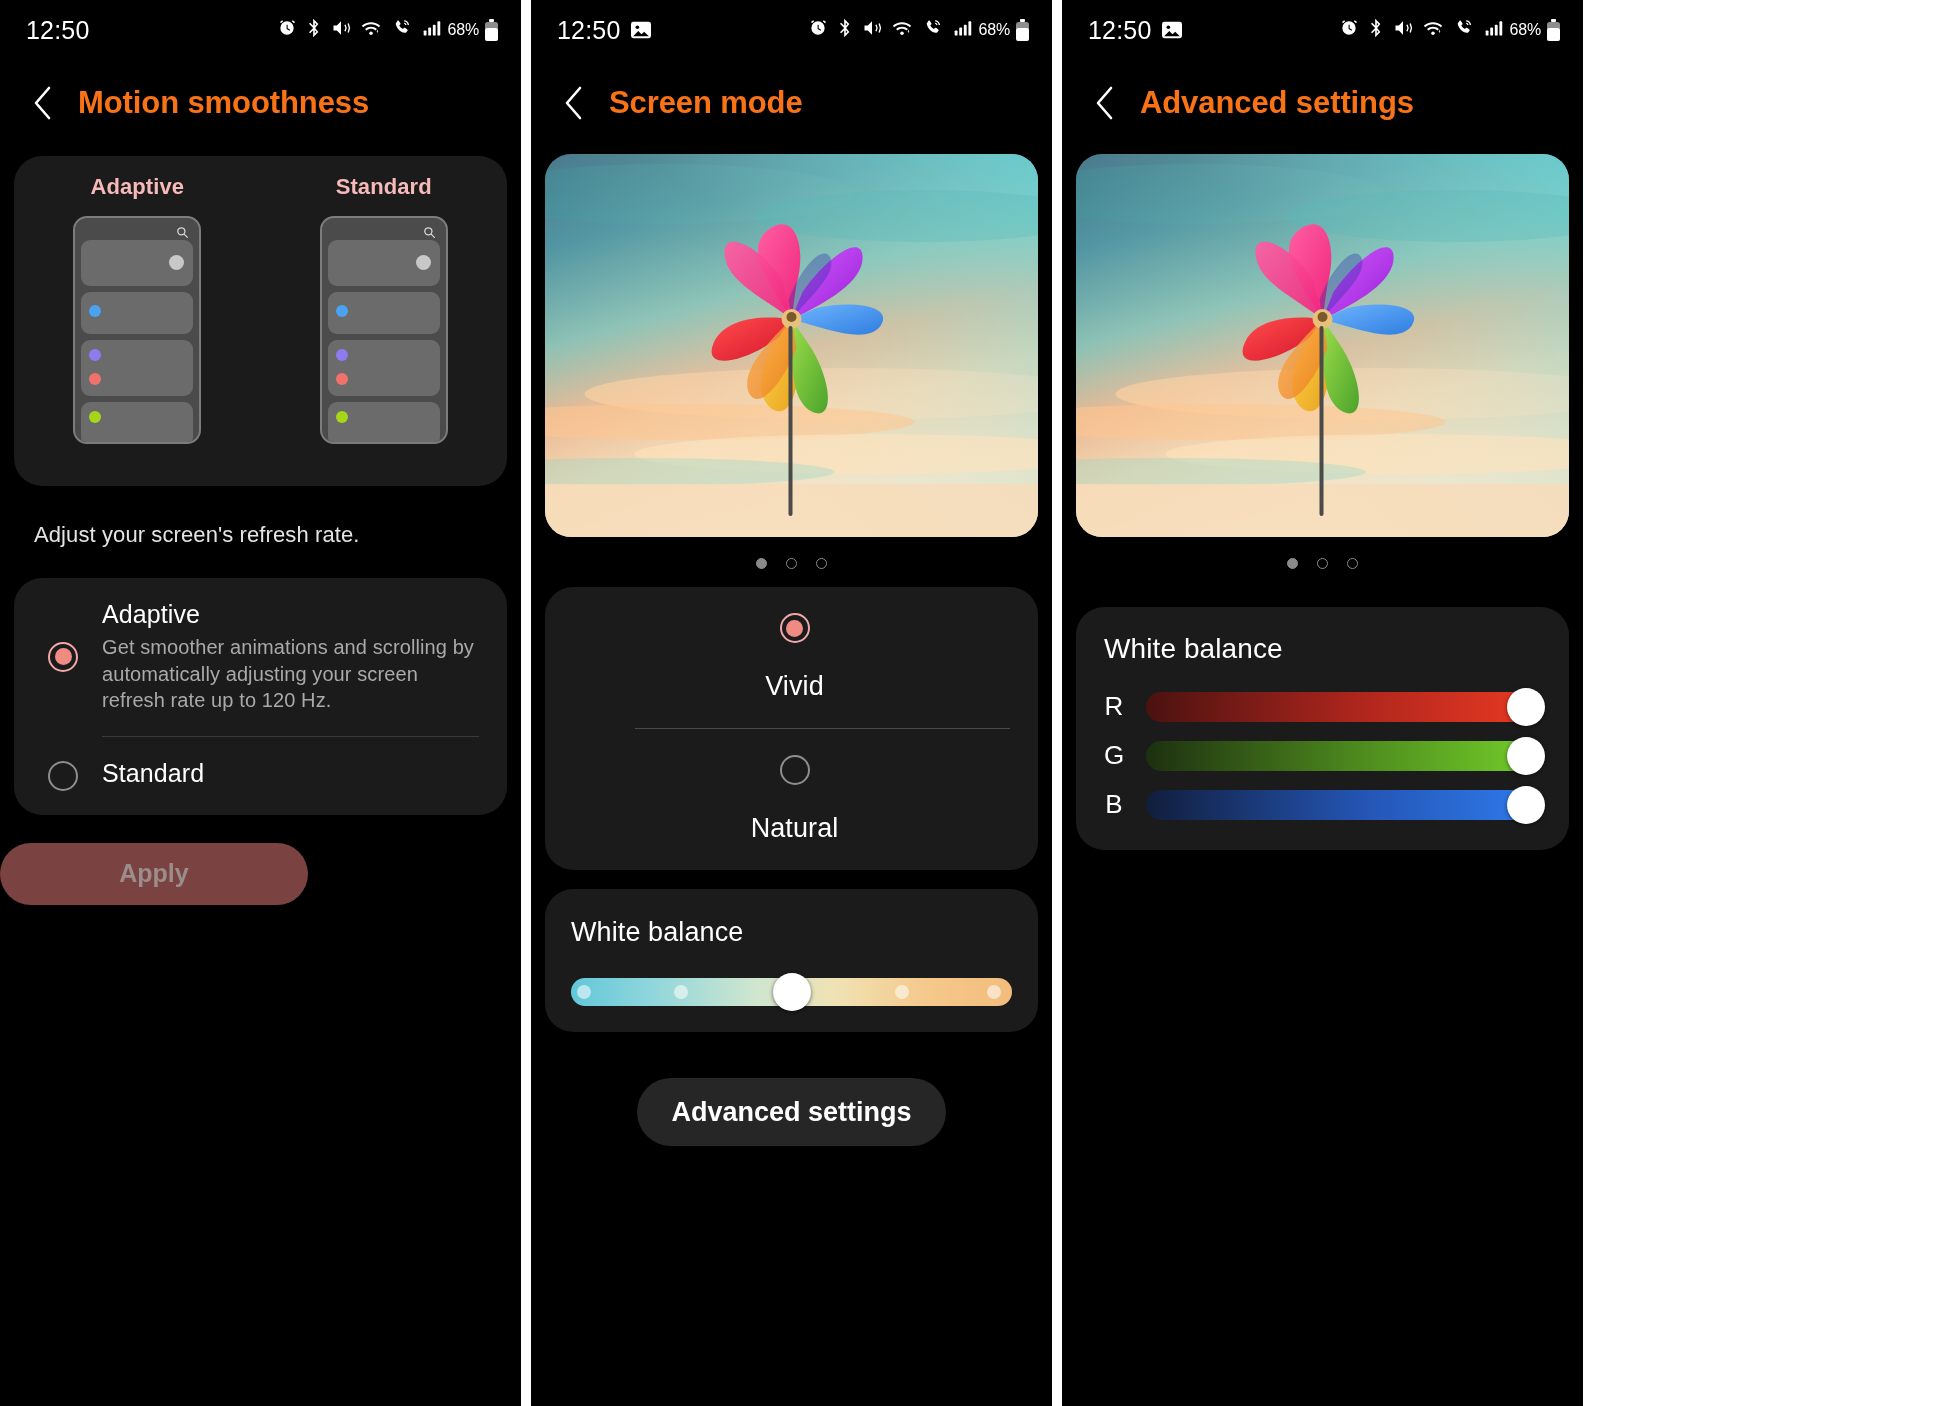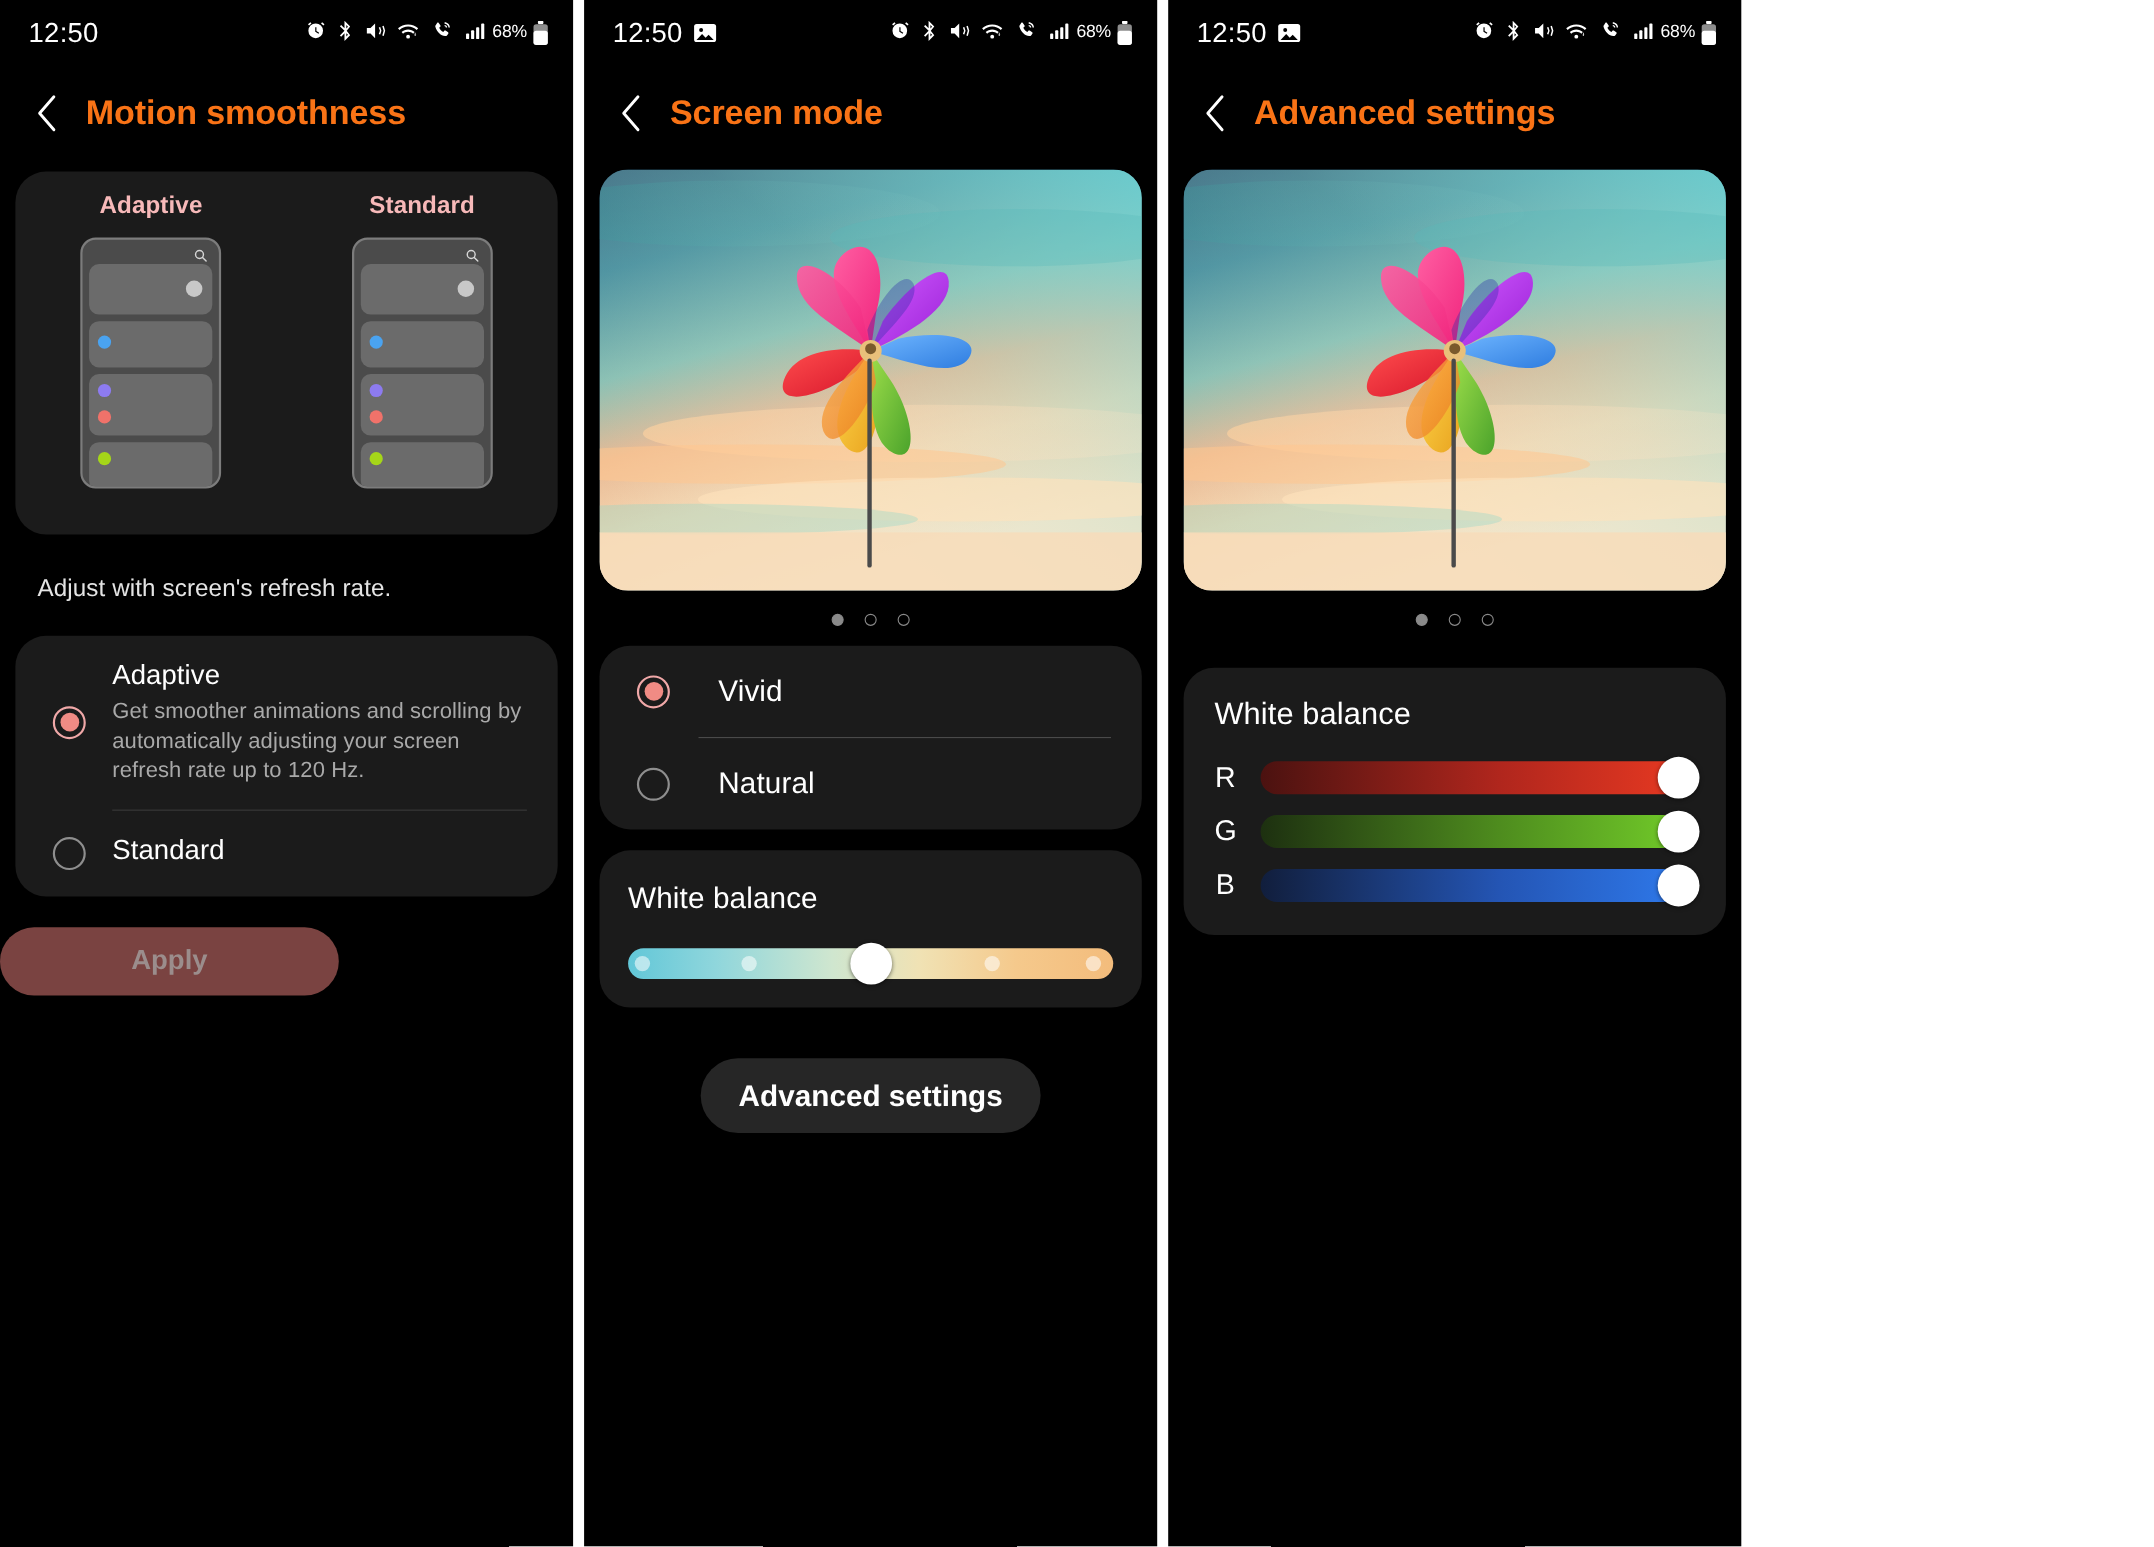--- a/index.html
+++ b/index.html
@@ -248,22 +248,23 @@
   .mode-card {
     margin: 0 14px;
     background: #1b1b1b;
     border-radius: 28px;
     overflow: hidden;
   }
   .mode-row {
     display: flex;
     align-items: center;
     padding: 26px 28px 26px 34px;
-    gap: 44px;
+    gap: 28px;
     cursor: pointer;
+    flex-direction: column;
   }
   .mode-label {
     color: #ffffff;
     font-size: 27px;
     letter-spacing: .1px;
   }
   .mode-divider {
     height: 1px;
     background: #4a4a4a;
     margin-left: 90px;
@@ -501,21 +502,21 @@
               <span class="dot red"></span>
             </div>
           <div class="row-chip last">
               <span class="dot green"></span>
               <span class="dot pink"></span>
             </div>
         </div>
       </div>
     </div>
 
-    <div class="hint-text">Adjust with screen's refresh rate.</div>
+    <div class="hint-text">Adjust your screen's refresh rate.</div>
 
     <div class="opt-card">
       <div class="opt-row">
         <span class="radio on"></span>
         <span class="opt-texts">
           <span class="opt-title" style="display:block">Adaptive</span>
           <span class="opt-desc" style="display:block">Get smoother animations and scrolling by automatically adjusting your screen refresh rate up to 120 Hz.</span>
         </span>
       </div>
       <div class="opt-divider"></div>

